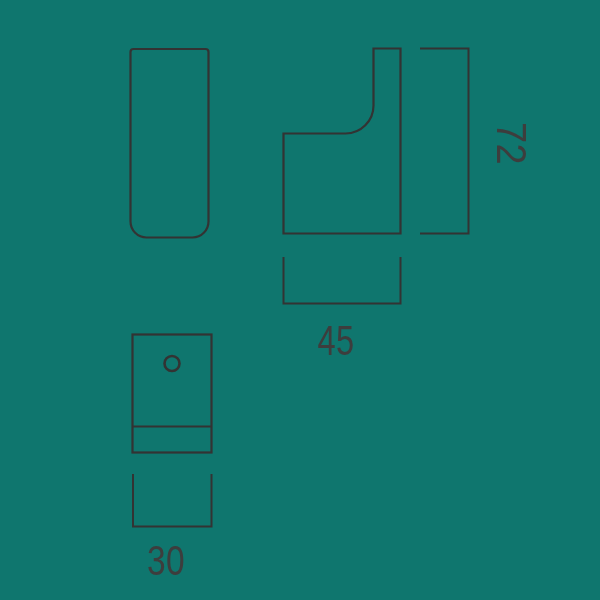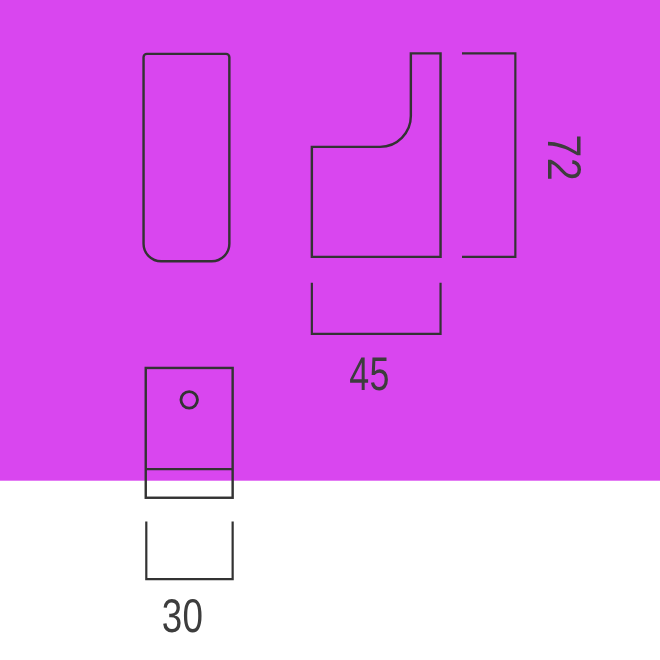--- a/index.html
+++ b/index.html
@@ -7,22 +7,22 @@
     padding: 0;
     background: #ffffff;
     width: 600px;
     height: 600px;
     overflow: hidden;
     font-family: "Liberation Sans", sans-serif;
   }
   .canvas-wrap {
     position: relative;
     width: 600px;
-    height: 437px;
-    background: #d946ef;
+    height: 600px;
+    background: #0f766e;
   }
   svg text {
     font-family: "Liberation Sans", sans-serif;
     font-size: 43px;
     font-weight: 400;
     letter-spacing: 0.5px;
   }
 </style>
 </head>
 <body>

